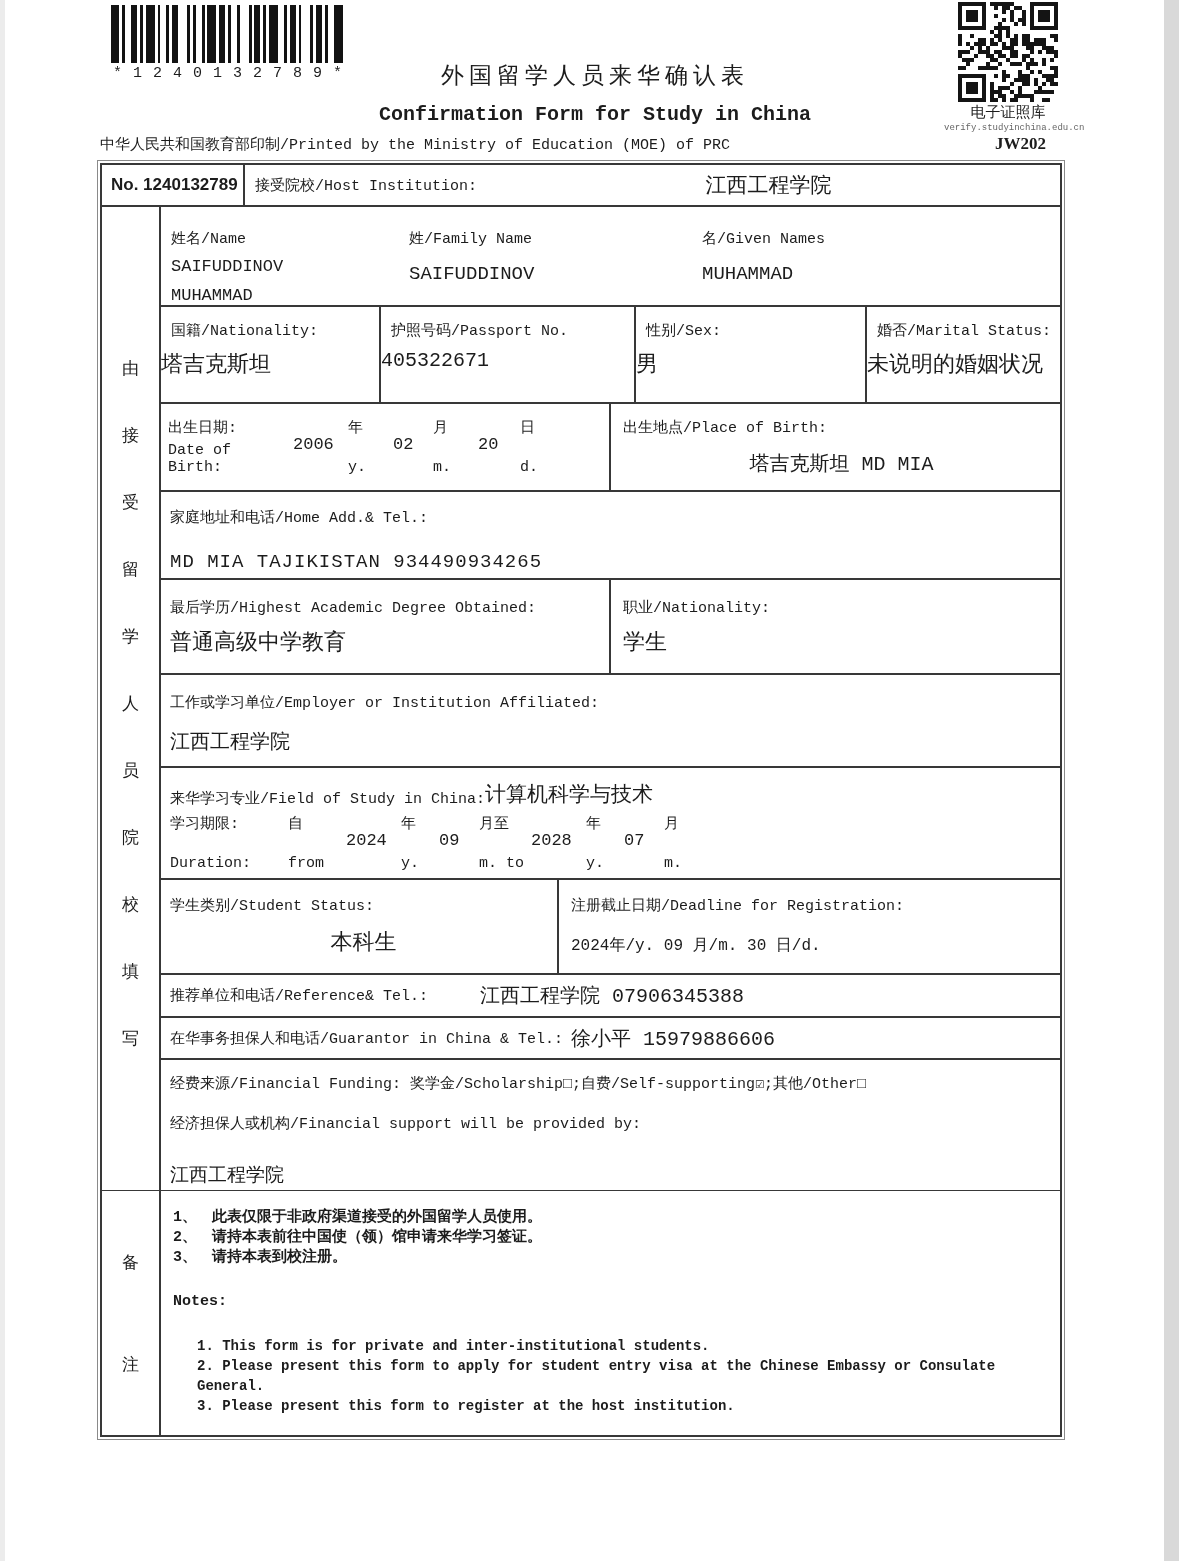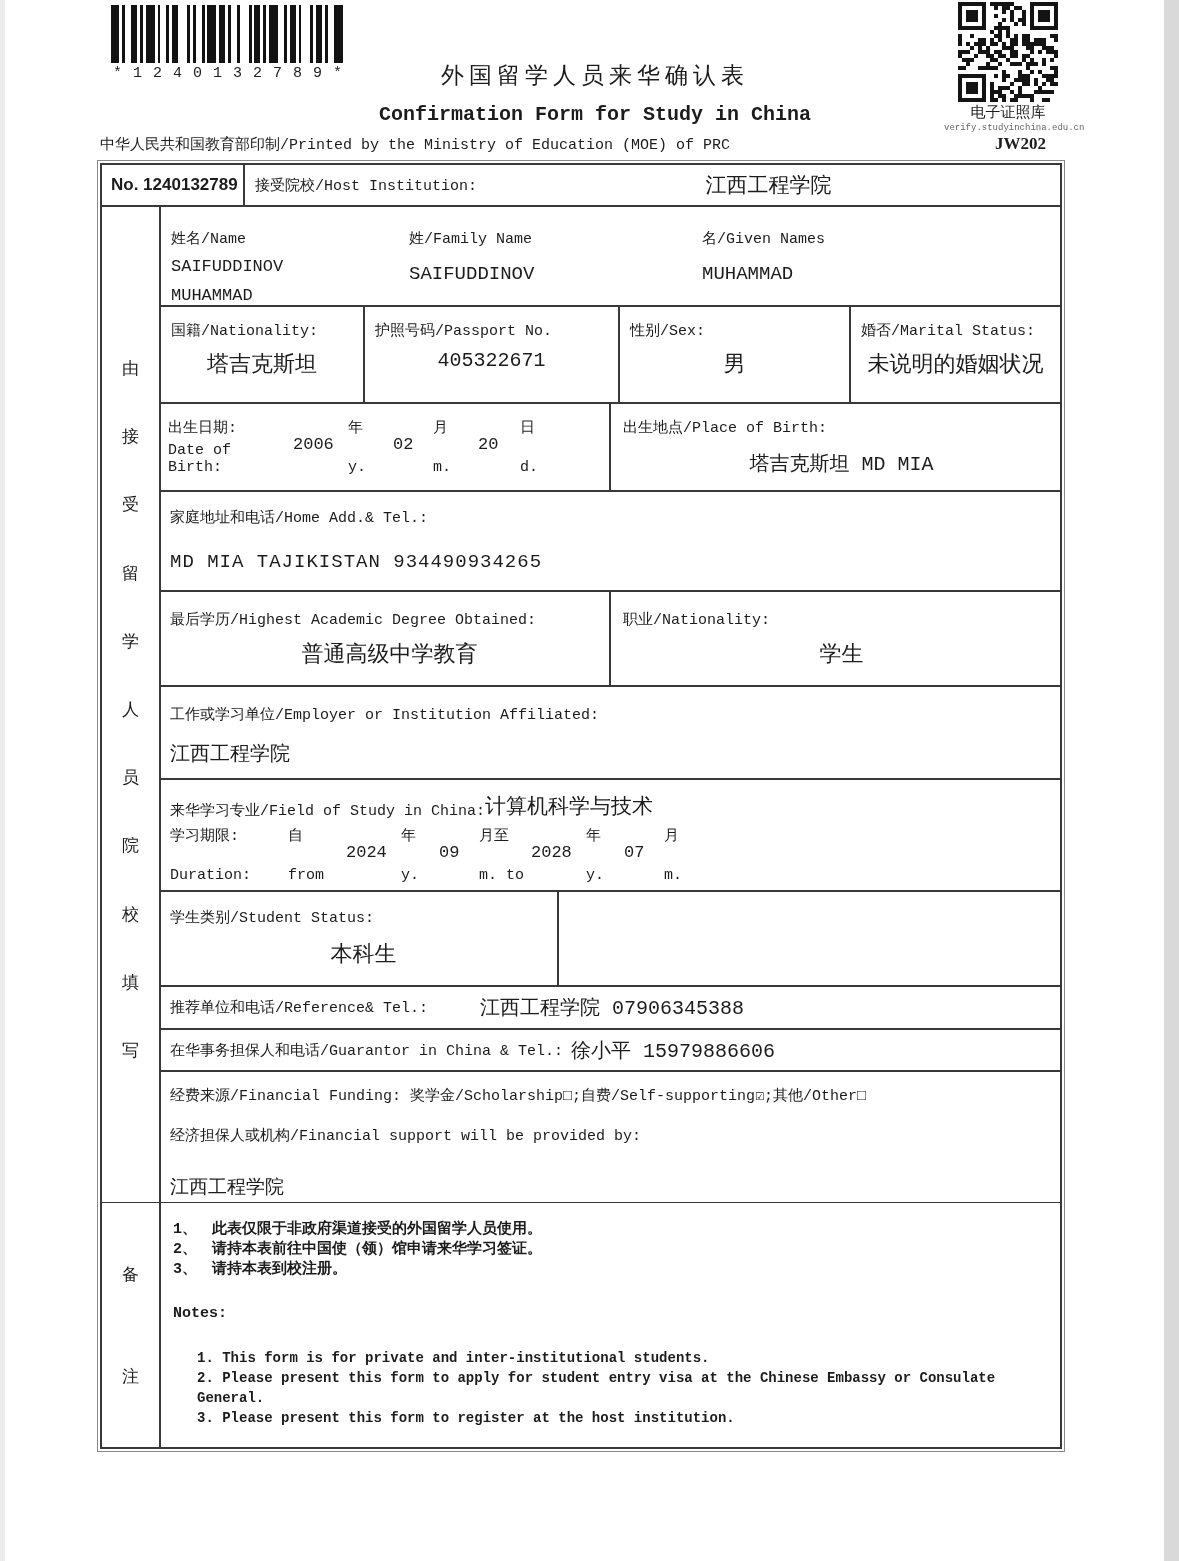--- a/index.html
+++ b/index.html
@@ -57,50 +57,50 @@
   }
   .main-col { flex:1; display:flex; flex-direction:column; }
 
   .trow { border-bottom:2px solid #383838; position:relative; }
   .trow.last { border-bottom:none; }
   .cells { display:flex; height:100%; }
   .cell { position:relative; height:100%; }
   .cell.br { border-right:2px solid #383838; }
 
   .lbl { font-size:15px; white-space:pre-wrap; }
-  .val-center { text-align:center; font-size:22px; }
+  .val-center { text-align:left; font-size:22px; }
 
   
   .row-name { height:100px; display:flex; padding:22px 0 0 5px; }
   .name-c1 { width:243px; padding-left:5px; }
   .name-c2 { width:293px; }
   .name-c3 { flex:1; }
   .name-value { font-size:17px; width:170px; line-height:29px; margin-top:4px; word-spacing:100px; }
   .fam-value { font-size:19px; margin-top:15px; }
 
   
   .row-nat { height:97px; }
-  .nat-c1 { width:204px; } .nat-c2 { width:255px; } .nat-c3 { width:231px; } .nat-c4 { flex:1; }
+  .nat-c1 { width:220px; } .nat-c2 { width:255px; } .nat-c3 { width:231px; } .nat-c4 { flex:1; }
   .row-nat .lbl { padding:14px 0 0 10px; display:block; }
   .row-nat .val-center { margin-top:9px; }
 
   
   .row-dob { height:88px; }
   .dob-cell { width:450px; padding:14px 0 0 7px; }
   .pob-cell { flex:1; padding:14px 0 0 12px; }
   .pob-value { text-align:center; font-size:20px; margin-top:13px; }
   .mini-grid { display:grid; font-size:15px; }
   .dob-grid { grid-template-columns:125px 55px 45px 40px 45px 42px 45px; grid-template-rows:22px 12px 24px; }
   .dur-grid { grid-template-columns:118px 58px 55px 38px 40px 52px 55px 38px 40px 38px; grid-template-rows:22px 12px 24px; }
   .mini-grid .r1 { grid-row:1; }
   .mini-grid .r2 { grid-row:2; font-size:17px; line-height:10px; }
   .mini-grid .r3 { grid-row:3; align-self:end; }
 
   
-  .row-home { height:100px; padding:16px 0 0 9px; }
+  .row-home { height:88px; padding:16px 0 0 9px; }
   .home-value { font-size:19px; margin-top:24px; letter-spacing:1px; }
 
   
   .row-degree { height:95px; }
   .deg-cell { width:450px; padding:18px 0 0 9px; }
   .occ-cell { flex:1; padding:18px 0 0 12px; }
   .row-degree .val-center { margin-top:10px; }
 
   
   .row-emp { height:93px; padding:18px 0 0 9px; }
@@ -569,20 +569,24 @@
           <span class="r3 lbl" style="grid-column:10">m.</span>
         </div>
       </div>
 
       <div class="trow row-status">
         <div class="cells">
           <div class="cell br stat-cell">
             <span class="lbl">学生类别/Student Status:</span>
             <div class="stat-value">本科生</div>
           </div>
+          <div class="cell dead-cell">
+            <span class="lbl">注册截止日期/Deadline for Registration:</span>
+            <div class="dead-value">2024年/y. 09 月/m. 30 日/d.</div>
+          </div>
         </div>
       </div>
 
       <div class="trow row-ref">
         <span class="lbl">推荐单位和电话/Reference&amp; Tel.:</span>
         <span class="inline-value">江西工程学院 07906345388</span>
       </div>
 
       <div class="trow row-guar">
         <span class="lbl">在华事务担保人和电话/Guarantor in China &amp; Tel.:</span>

